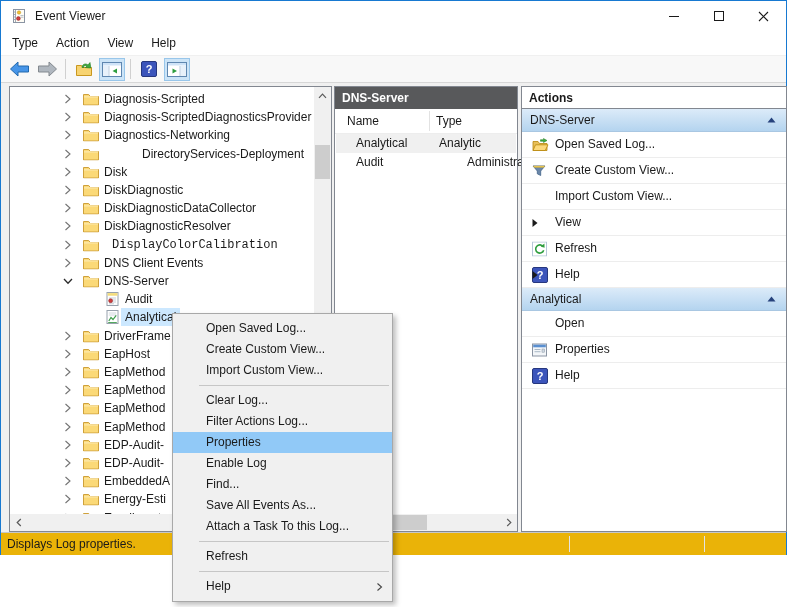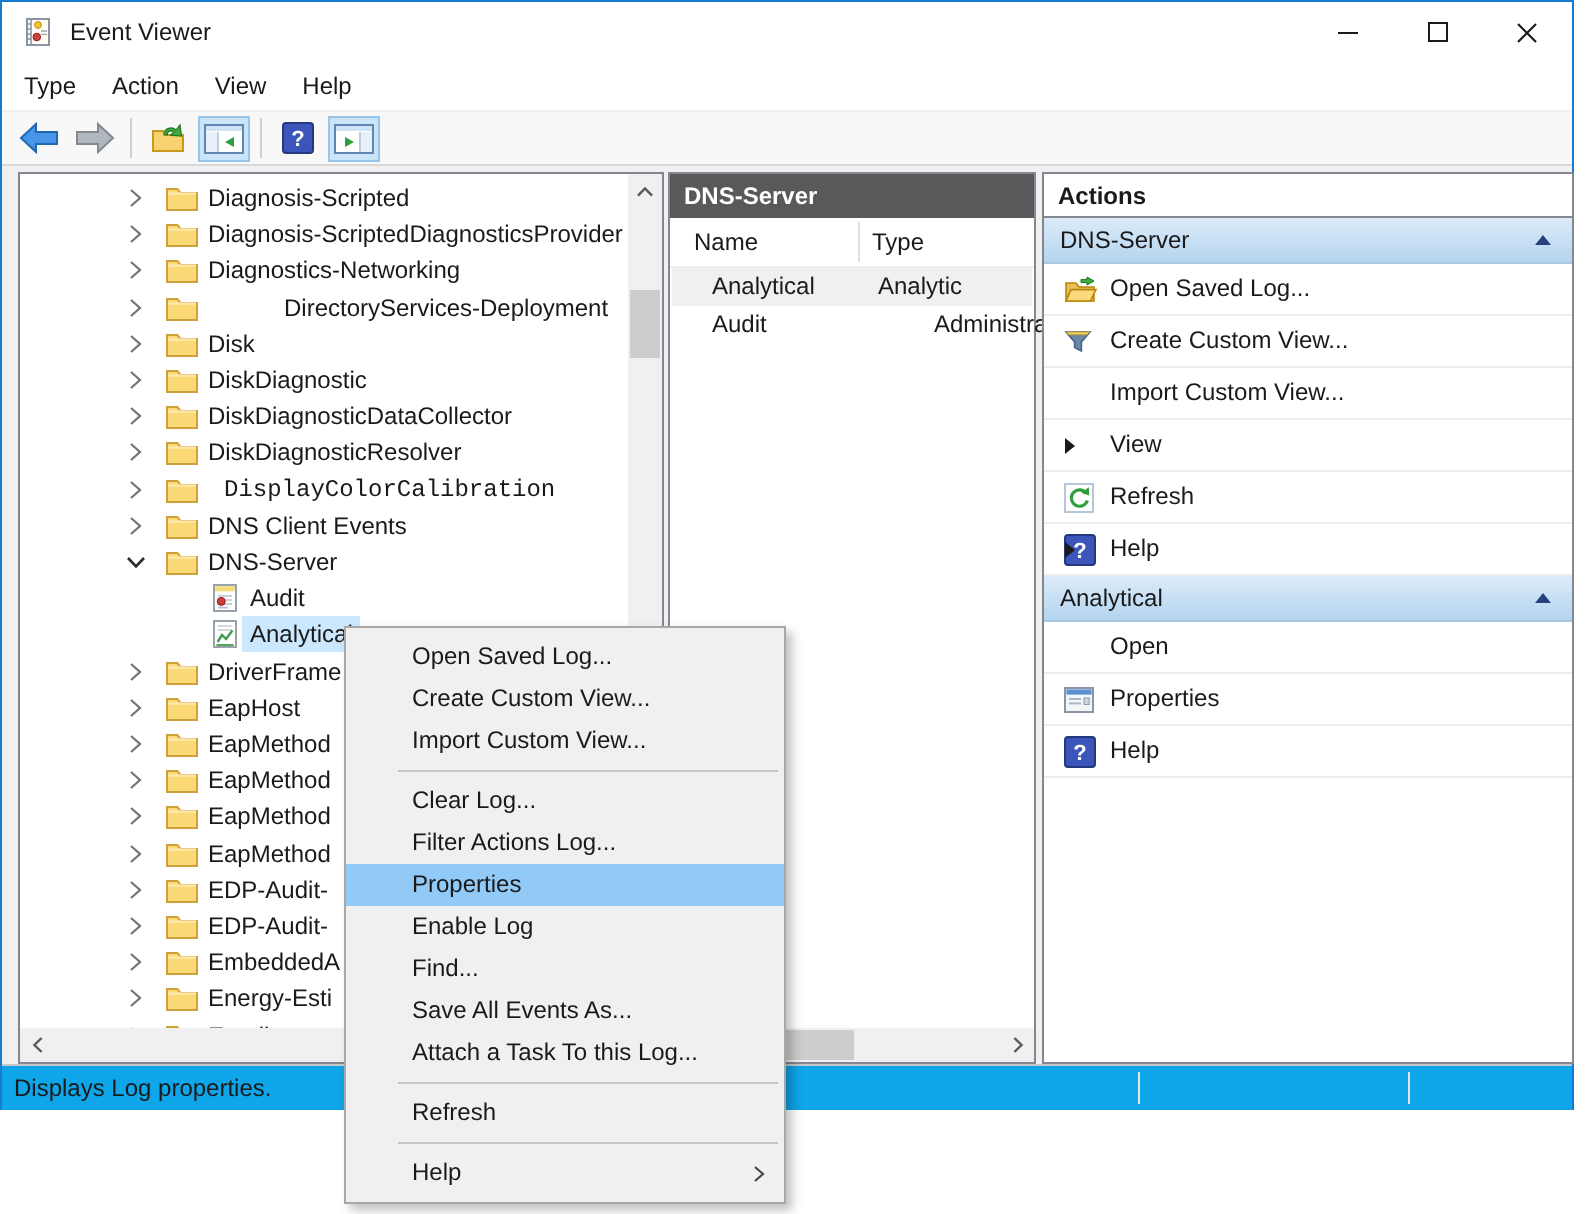--- a/index.html
+++ b/index.html
@@ -49,21 +49,21 @@
   
   .actions-pane{left:520px;top:3px;width:266px;height:446px;overflow:hidden;}
   .actions-title{position:absolute;left:0;top:0;width:100%;height:22px;line-height:22px;font-weight:bold;padding-left:7px;border-bottom:1px solid #828790;box-sizing:border-box;background:#fff;}
   .act-section-header{position:relative;height:22px;line-height:22px;background:linear-gradient(#dcebf9,#b4d4ef);padding-left:8px;border-bottom:1px solid #a9c7e2;}
   .act-collapse{position:absolute;right:10px;top:8px;display:flex;}
   .act-item{position:relative;height:25px;line-height:25px;border-bottom:1px solid #ededed;}
   .act-item .icon{position:absolute;left:10px;top:50%;transform:translateY(-50%);display:flex;}
   .act-label{position:absolute;left:33px;top:0;}
   .act-sub{position:absolute;right:10px;top:8px;display:flex;}
   
-  .statusbar{position:absolute;left:0;top:531px;width:100%;height:23px;background:#0ea5e9;border-top:1px solid #c8c8c8;box-sizing:border-box;}
+  .statusbar{position:absolute;left:0;top:531px;width:100%;height:23px;background:#eab308;border-top:1px solid #c8c8c8;box-sizing:border-box;}
   .statusbar .txt{position:absolute;left:6px;top:0;line-height:22px;}
   .status-div{position:absolute;top:3px;bottom:3px;width:1px;background:#e3e3e3;}
   
   .ctx{position:absolute;left:172px;top:313px;width:221px;background:#f0f0f0;border:1px solid #a8a8a8;box-shadow:3px 3px 5px rgba(0,0,0,.25);padding:4px 0;box-sizing:border-box;z-index:100;}
   .ctx-item{position:relative;height:21px;line-height:21px;padding-left:33px;white-space:nowrap;}
   .ctx-item.hl{background:#91c9f7;}
   .ctx-sep{height:1px;background:#c6c6c6;margin:4px 3px 4px 26px;}
   .ctx-sub{position:absolute;right:9px;top:6px;display:flex;}
 </style>
 </head>

